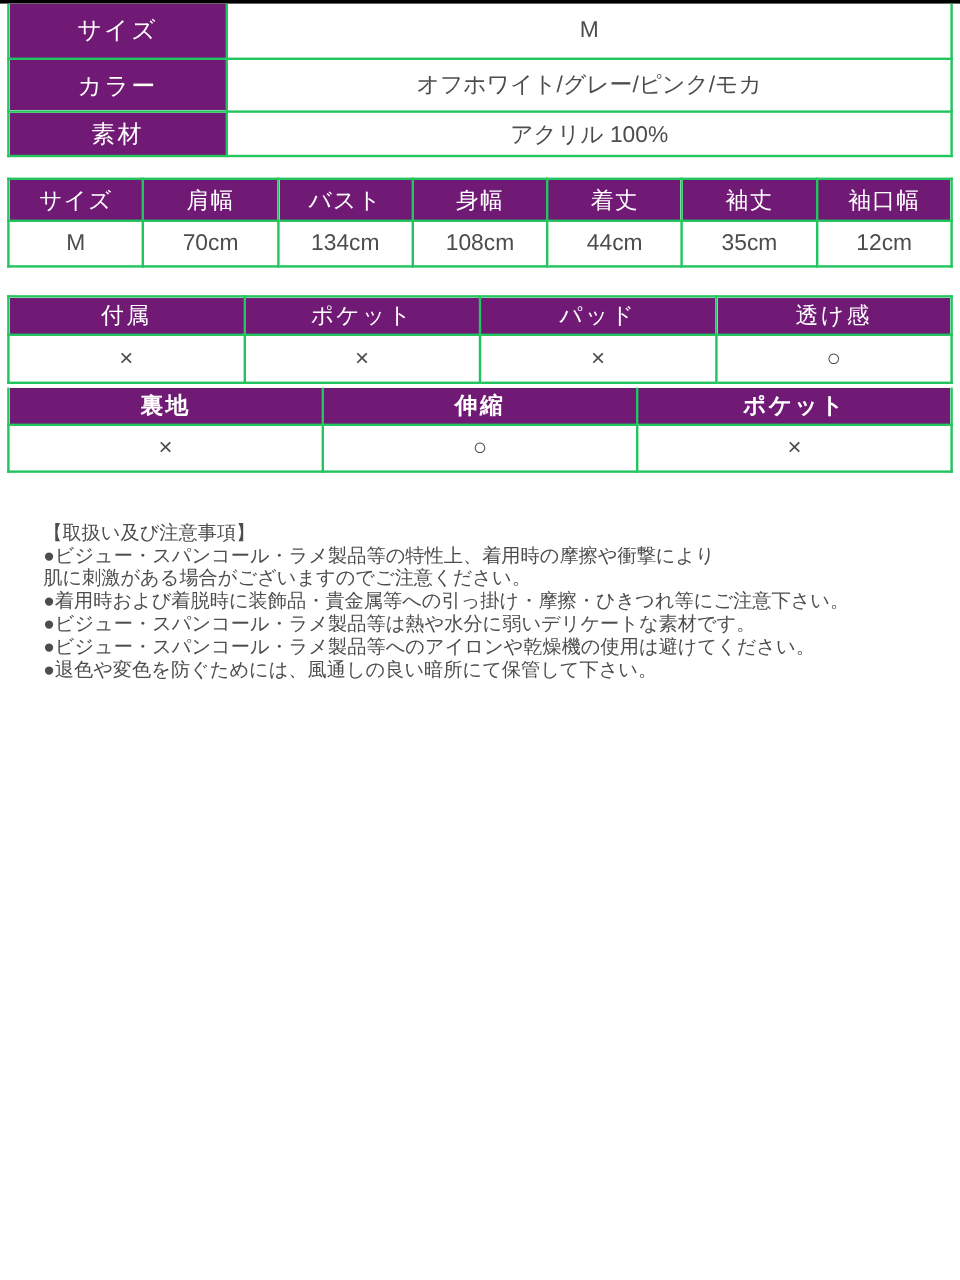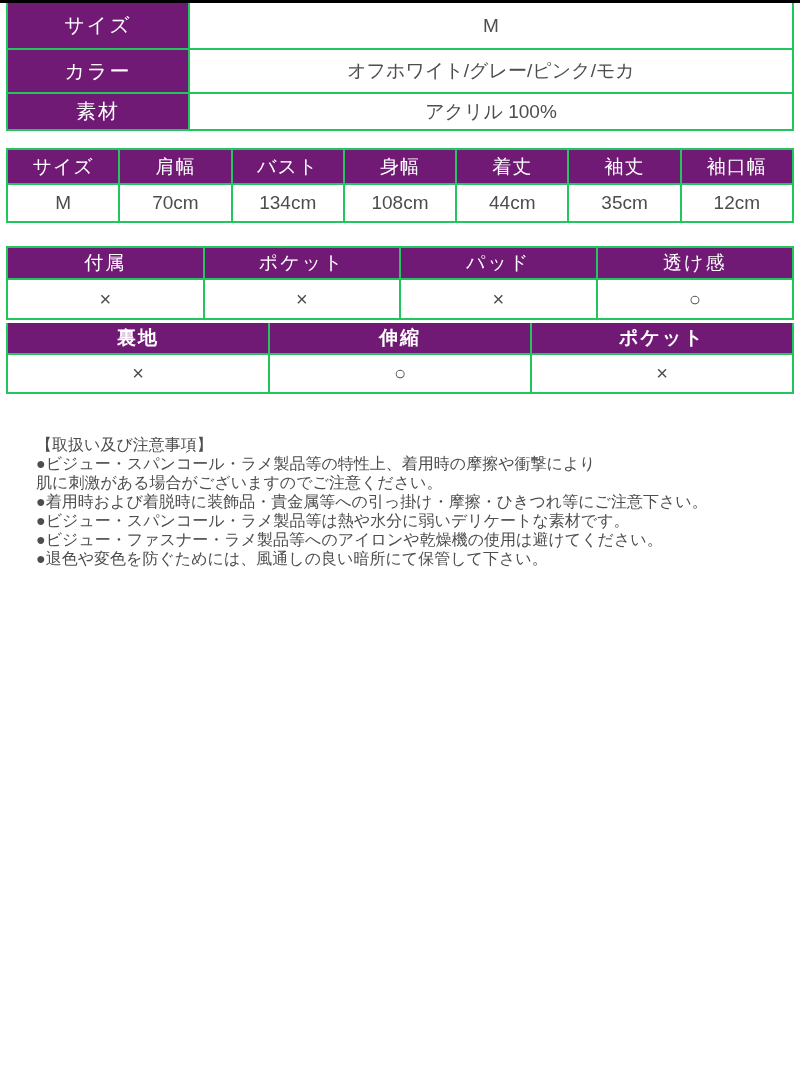--- a/index.html
+++ b/index.html
@@ -144,15 +144,15 @@
     </tr>
   </tbody>
 </table>
 
 <div class="notes">
   <p>【取扱い及び注意事項】</p>
   <p>●ビジュー・スパンコール・ラメ製品等の特性上、着用時の摩擦や衝撃により</p>
   <p>肌に刺激がある場合がございますのでご注意ください。</p>
   <p>●着用時および着脱時に装飾品・貴金属等への引っ掛け・摩擦・ひきつれ等にご注意下さい。</p>
   <p>●ビジュー・スパンコール・ラメ製品等は熱や水分に弱いデリケートな素材です。</p>
-  <p>●ビジュー・ファスナー・ラメ製品等へのアイロンや乾燥機の使用は避けてください。</p>
+  <p>●ビジュー・スパンコール・ラメ製品等へのアイロンや乾燥機の使用は避けてください。</p>
   <p>●退色や変色を防ぐためには、風通しの良い暗所にて保管して下さい。</p>
 </div>
 
 </body></html>

